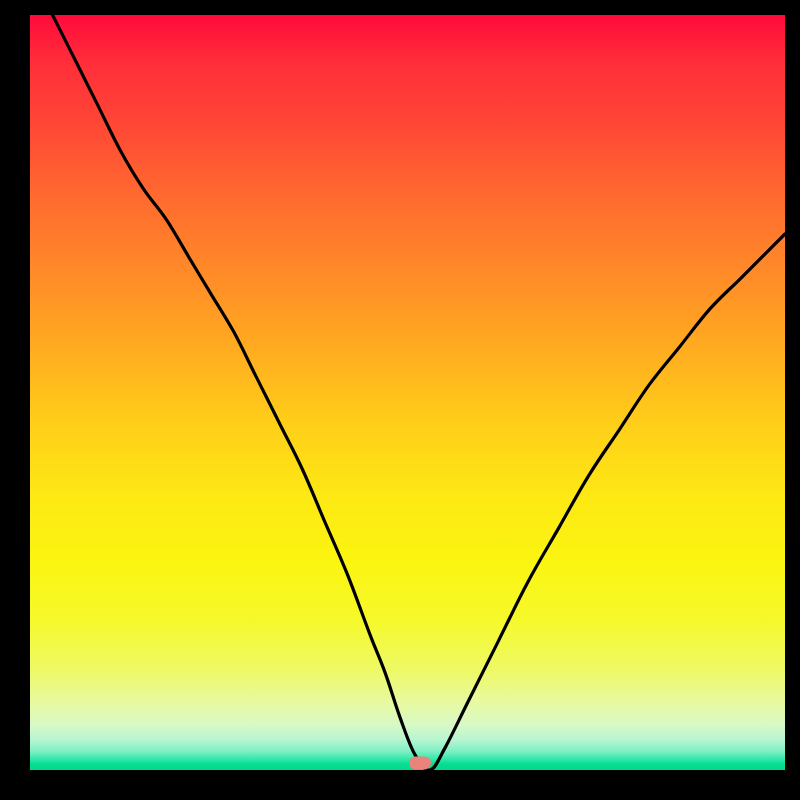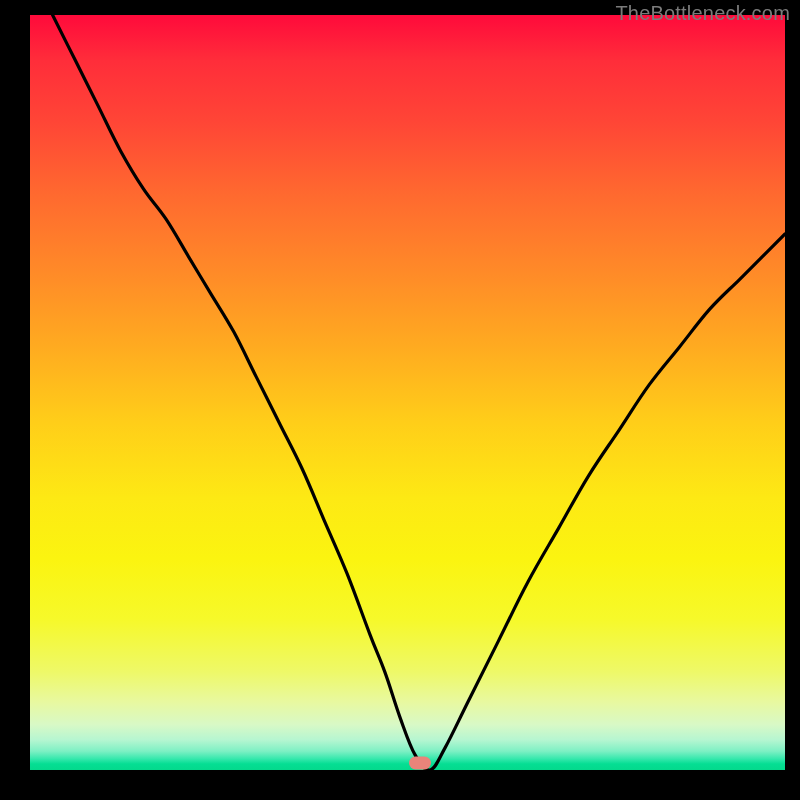--- a/index.html
+++ b/index.html
@@ -81,14 +81,13 @@
   <div class="plot-area">
     <div class="gradient"></div>
 
     <svg class="curve" viewBox="0 0 755 755" preserveAspectRatio="none">
       <path id="curve-path" fill="none" stroke="#000" stroke-width="3.2" stroke-linecap="round" stroke-linejoin="round" d="M 22.6 0.0 C 26.7 8.2, 37.1 29.0, 45.3 45.3 C 53.5 61.6, 59.8 74.3, 68.0 90.6 C 76.1 106.9, 82.4 121.0, 90.6 135.9 C 98.8 150.8, 105.1 161.4, 113.3 173.6 C 121.4 185.9, 127.7 191.6, 135.9 203.9 C 144.1 216.1, 150.4 228.0, 158.5 241.6 C 166.7 255.2, 173.0 265.8, 181.2 279.4 C 189.4 292.9, 195.7 302.2, 203.9 317.1 C 212.0 332.0, 218.3 346.1, 226.5 362.4 C 234.7 378.7, 241.0 391.4, 249.2 407.7 C 257.3 424.0, 263.6 435.3, 271.8 453.0 C 280.0 470.7, 286.3 486.8, 294.4 505.9 C 302.6 524.9, 308.9 538.3, 317.1 558.7 C 325.3 579.1, 333.0 601.4, 339.8 619.1 C 346.5 636.8, 349.4 641.9, 354.8 656.9 C 360.3 671.8, 364.5 687.2, 369.9 702.1 C 375.4 717.1, 379.6 730.4, 385.1 739.9 C 390.5 749.4, 394.7 756.4, 400.2 755.0 C 405.6 753.6, 408.5 744.6, 415.3 732.4 C 422.0 720.1, 428.4 706.1, 437.9 687.0 C 447.4 668.0, 457.2 648.4, 468.1 626.6 C 479.0 604.9, 487.4 586.6, 498.3 566.3 C 509.2 545.9, 517.6 532.4, 528.5 513.4 C 539.4 494.4, 547.8 478.2, 558.7 460.6 C 569.6 442.9, 578.0 431.6, 588.9 415.3 C 599.8 398.9, 608.2 384.9, 619.1 369.9 C 630.0 355.0, 638.4 345.8, 649.3 332.2 C 660.2 318.6, 668.6 306.7, 679.5 294.4 C 690.4 282.2, 698.8 275.1, 709.7 264.3 C 720.6 253.4, 731.7 242.2, 739.9 234.1 C 748.1 225.9, 752.3 221.7, 755.0 219.0"></path>
     </svg>
 
     <div id="marker" class="marker" style="left: 390.335px; top: 748.205px;"></div>
   </div>
 
-  <div class="watermark">TheBottleneck.com</div>
 </div>
 
 </body></html>

